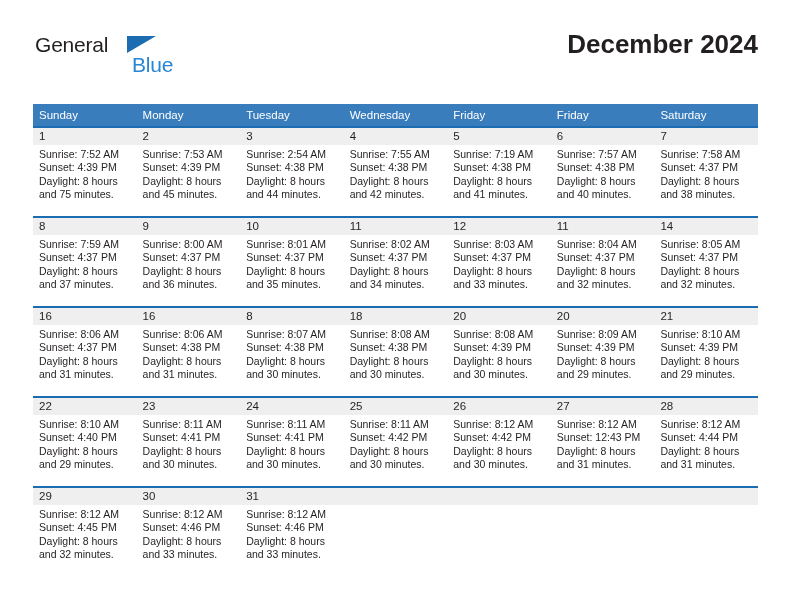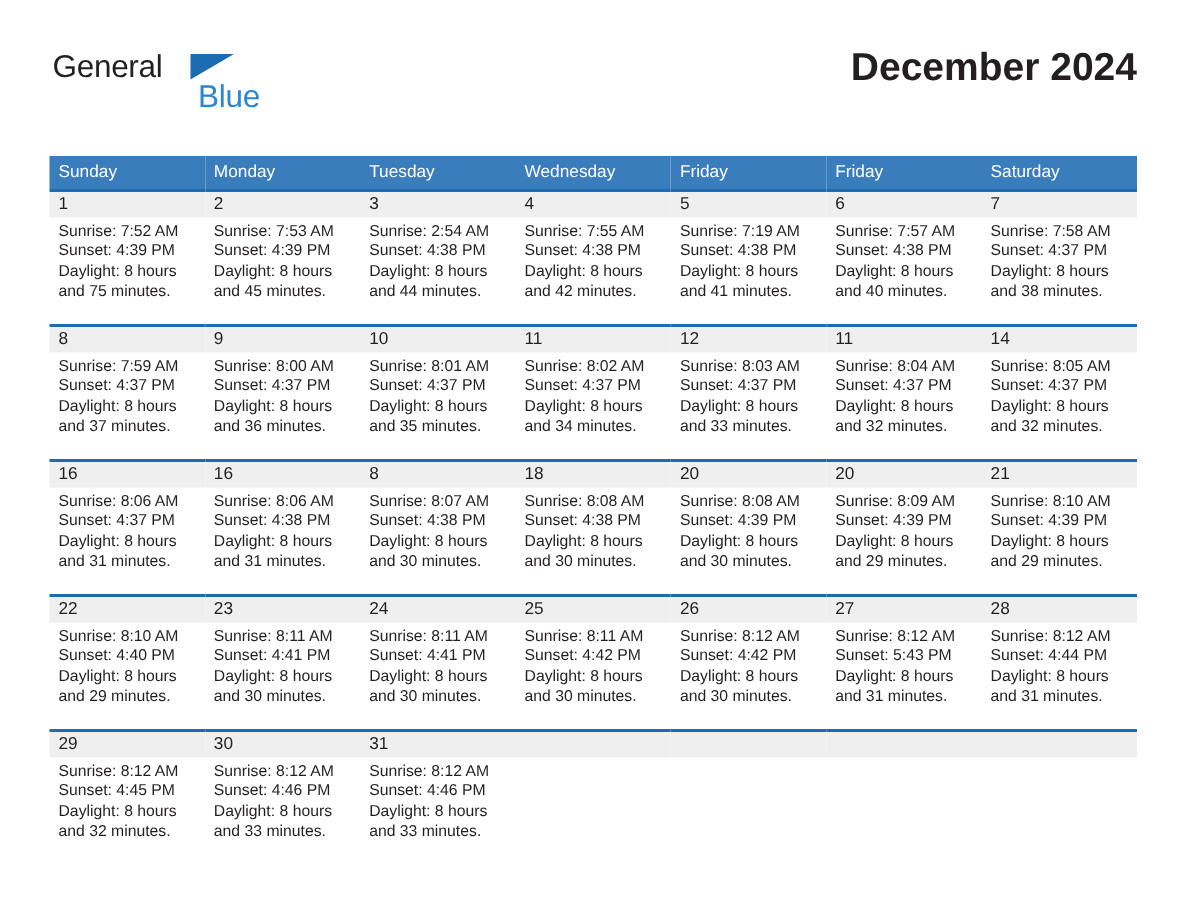--- a/index.html
+++ b/index.html
@@ -537,21 +537,21 @@
                 </div>
               </div>
             </div>
           </td>
           <td>
             <div class="daycell">
               <div class="daycell-inner">
                 <div class="daynum-band">27</div>
                 <div class="events">
                   <div class="evt">Sunrise: 8:12 AM</div>
-                  <div class="evt">Sunset: 5:43 PM</div>
+                  <div class="evt">Sunset: 12:43 PM</div>
                   <div class="evt">Daylight: 8 hours</div>
                   <div class="evt">and 31 minutes.</div>
                 </div>
               </div>
             </div>
           </td>
           <td>
             <div class="daycell">
               <div class="daycell-inner">
                 <div class="daynum-band">28</div>

